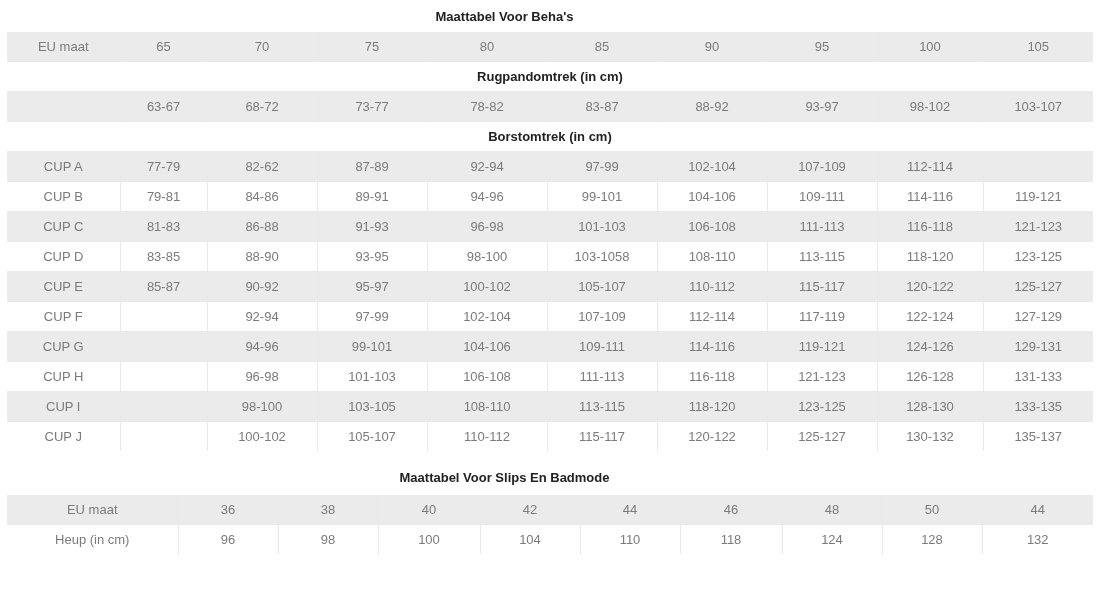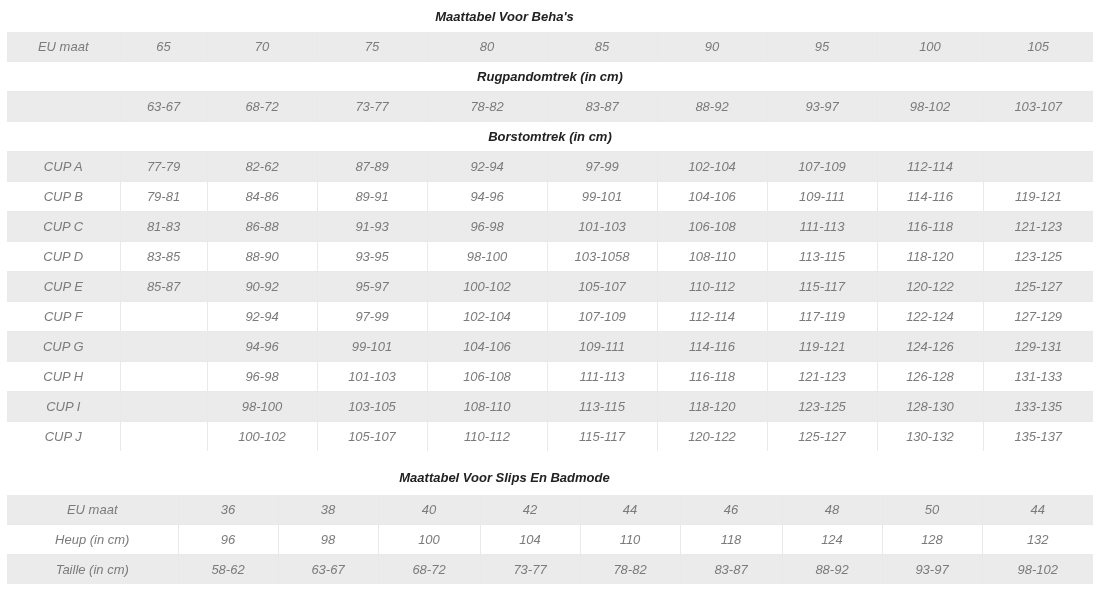--- a/index.html
+++ b/index.html
@@ -4,21 +4,20 @@
 <style>
   html, body {
     margin: 0;
     padding: 0;
     background: #ffffff;
     font-family: "Liberation Sans", sans-serif;
   }
   .page {
     width: 1009px;
     box-sizing: border-box;
-    font-style: italic;
   }
   .chart-title {
     font-size: 13px;
     font-weight: bold;
     color: #222222;
     text-align: center;
     margin: 0;
     padding: 9px 0 8px 0;
     line-height: 15px;
   }
@@ -261,29 +260,17 @@
             <td>96</td>
             <td>98</td>
             <td>100</td>
             <td>104</td>
             <td>110</td>
             <td>118</td>
             <td>124</td>
             <td>128</td>
             <td>132</td>
           </tr>
-          <tr class="shaded">
-            <td>Taille (in cm)</td>
-            <td>58-62</td>
-            <td>63-67</td>
-            <td>68-72</td>
-            <td>73-77</td>
-            <td>78-82</td>
-            <td>83-87</td>
-            <td>88-92</td>
-            <td>93-97</td>
-            <td>98-102</td>
-          </tr>
         </tbody>
     </table>
   </section>
 
 </main>
 
 </body></html>

